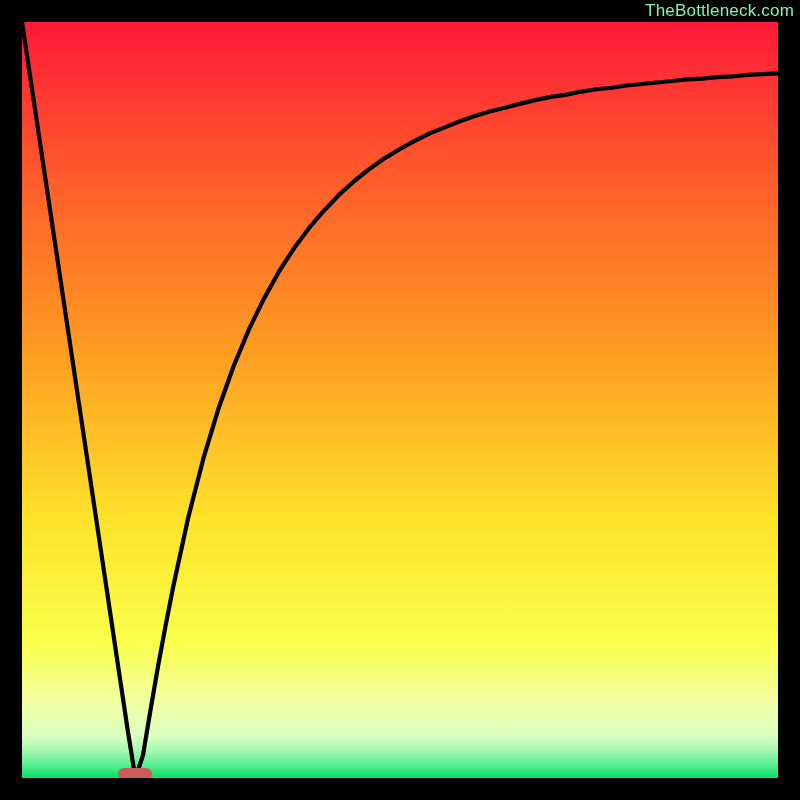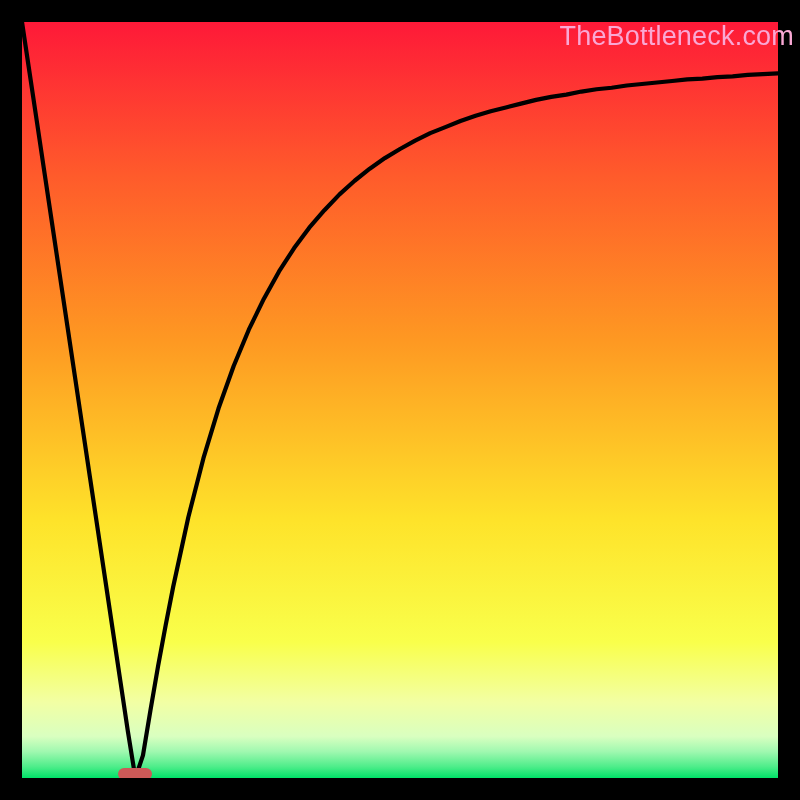--- a/index.html
+++ b/index.html
@@ -27,26 +27,25 @@
   }
   .plot svg {
     display: block;
     width: 100%;
     height: 100%;
   }
   .watermark {
     position: absolute;
     top: 1px;
     right: 6px;
-    color: #f9a8d4;
-    font-size: 27px;
+    color: #86efac;
+    font-size: 17px;
     font-weight: 400;
     letter-spacing: 0.2px;
     user-select: none;
-    margin-top: 20px;
   }
   .marker {
     position: absolute;
     width: 34px;
     height: 12px;
     border-radius: 6px;
     background: #cc5a58;
     transform: translate(-50%, -50%);
   }
 </style>

